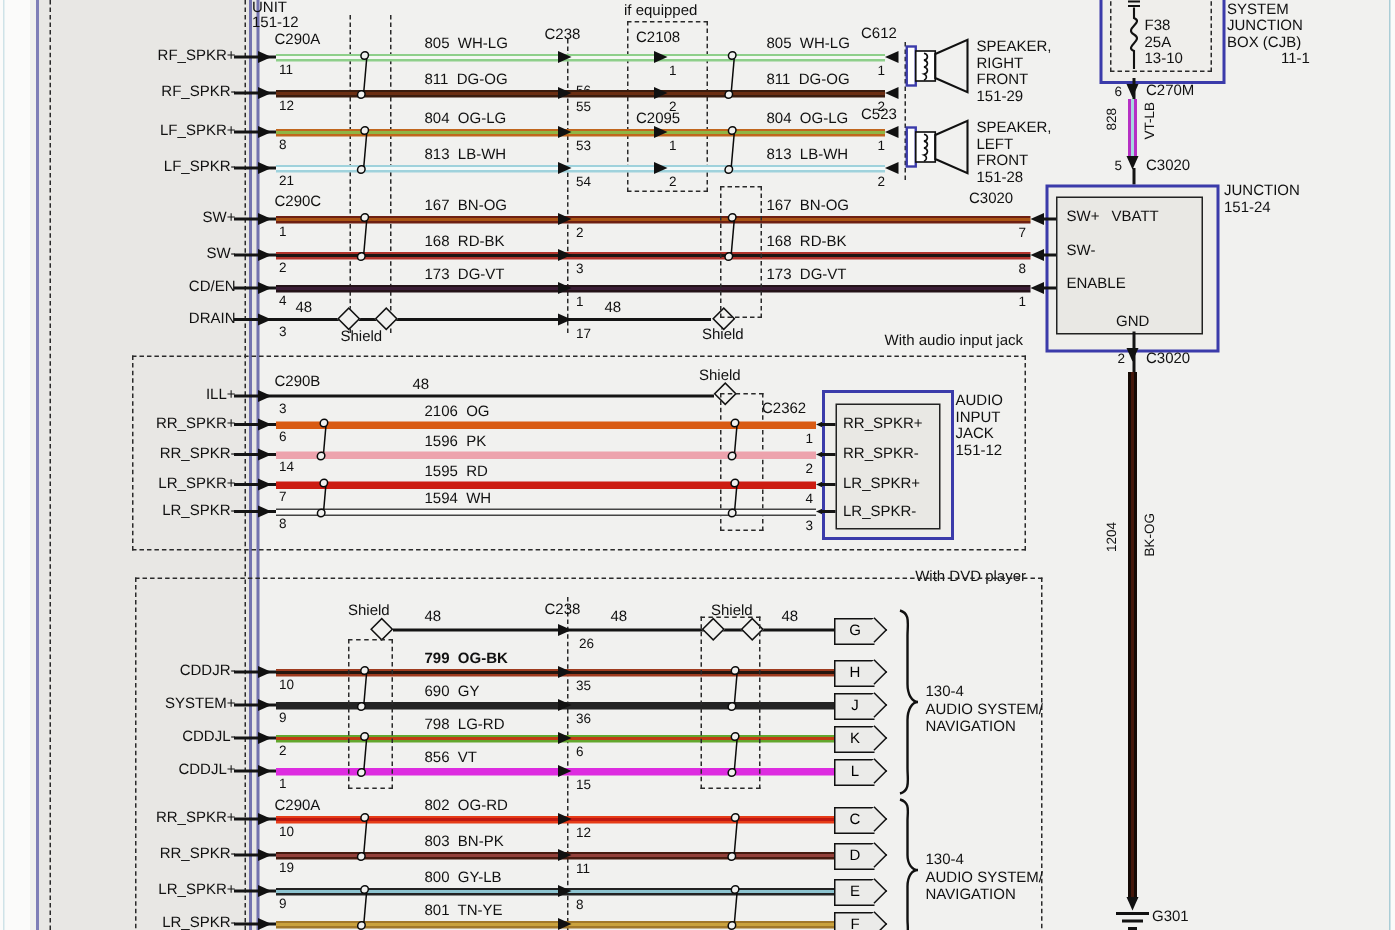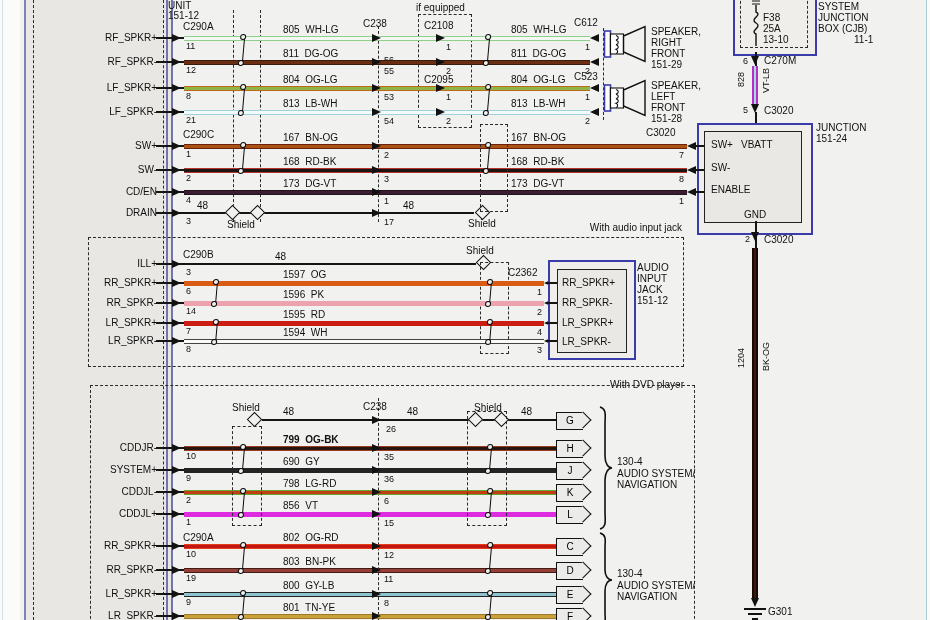--- a/index.html
+++ b/index.html
@@ -277,21 +277,21 @@
   <div class="t" style="left:275px;top:251px;">48</div>
   <div class="t" style="left:466px;top:245px;">Shield</div>
   <div class="dia" style="left:478px;top:257px;"></div>
   <div class="dbox" style="left:480px;top:262px;width:27px;height:90px;"></div>
 
   <div class="t r" style="top:277px;">RR_SPKR+</div>
   <div class="stub" style="left:156px;top:282px;width:28px;"></div>
   <div class="ar" style="left:172px;top:279px;"></div>
   <div class="w" style="left: 184px; top: 281px; width: 360px; background: rgb(217, 91, 20);"></div>
   <div class="p" style="left:186px;top:287px;">6</div>
-  <div class="t" style="left:283px;top:269px;">1597  OG</div>
+  <div class="t" style="left:283px;top:269px;">2106  OG</div>
   <div class="al" style="left:544px;top:279px;"></div>
   <div class="p pr" style="left:532px;top:288px;width:10px;">1</div>
 
   <div class="t r" style="top:297px;">RR_SPKR-</div>
   <div class="stub" style="left:156px;top:302px;width:28px;"></div>
   <div class="ar" style="left:172px;top:299px;"></div>
   <div class="w" style="left: 184px; top: 301px; width: 360px; background: rgb(237, 163, 173);"></div>
   <div class="p" style="left:186px;top:307px;">14</div>
   <div class="t" style="left:283px;top:289px;">1596  PK</div>
   <div class="al" style="left:544px;top:299px;"></div>

